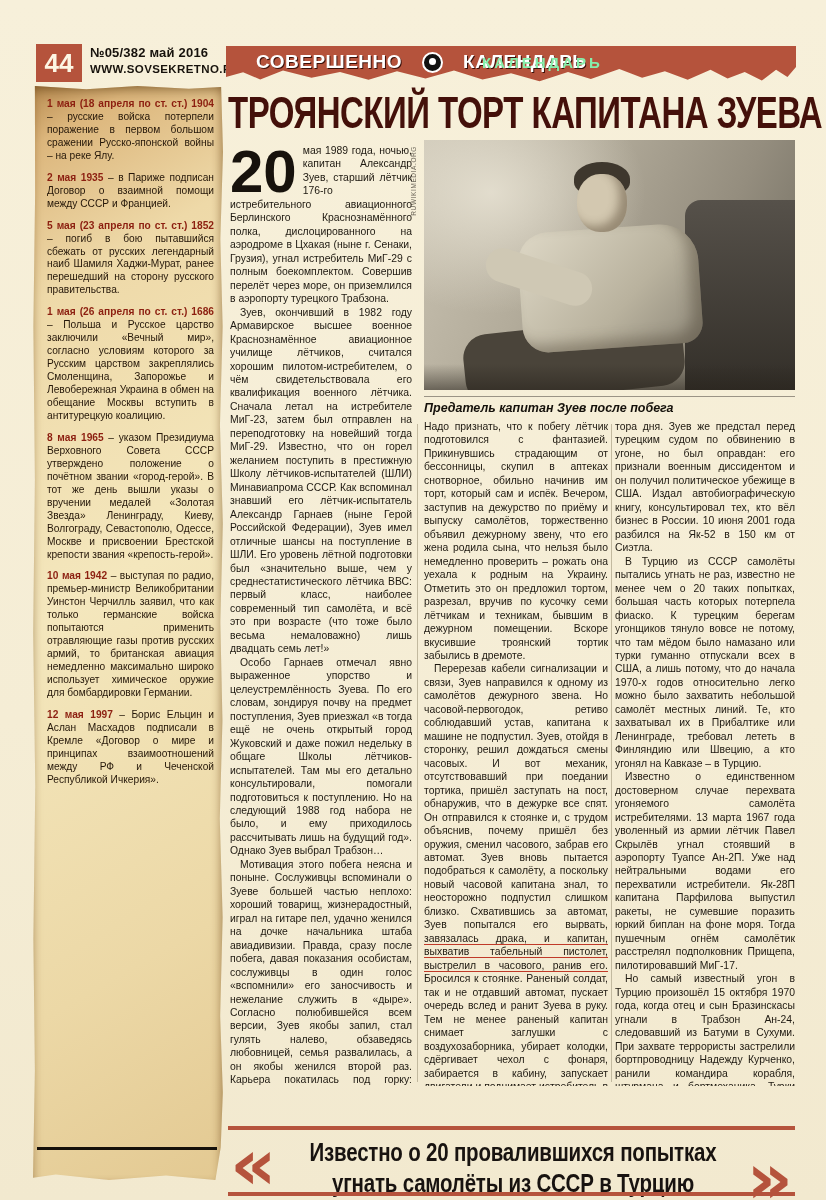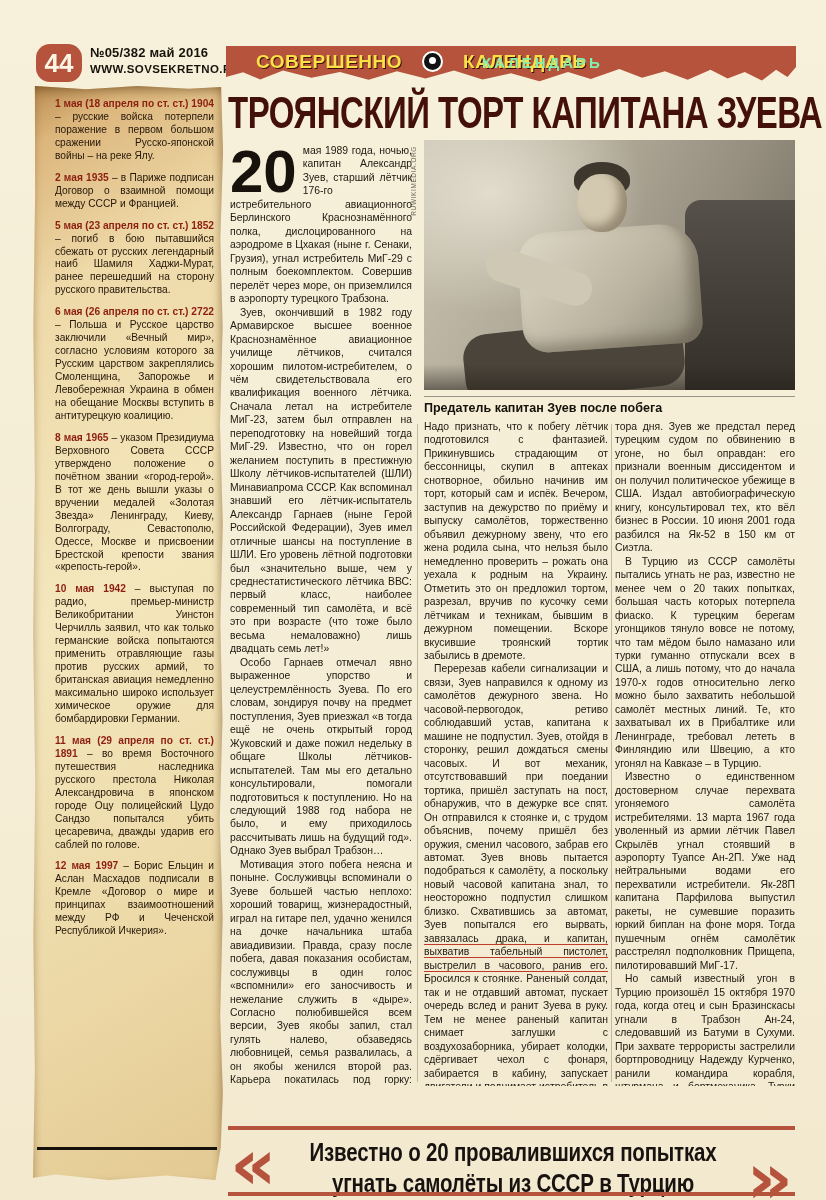--- a/index.html
+++ b/index.html
@@ -1,43 +1,43 @@
 <!DOCTYPE html>
 <html lang="ru"><head>
 <meta charset="utf-8">
 <style>
   html,body{margin:0;padding:0;}
   body{width:826px;height:1200px;overflow:hidden;background:#efe6cd;font-family:"Liberation Sans",sans-serif;}
   #page{position:relative;width:826px;height:1200px;background:linear-gradient(180deg,#f7f0da 0%,#f5edd5 60%,#f2e9cf 100%);}
 
   
   .pagenum{position:absolute;left:36px;top:44px;width:46px;height:38px;background:#b5533c;color:#fdf6e4;
-    font-size:26px;font-weight:700;display:flex;align-items:center;justify-content:center;border-radius:14px;}
+    font-size:26px;font-weight:700;display:flex;align-items:center;justify-content:center;}
   .issue{position:absolute;left:90px;top:45px;color:#17120c;line-height:1.3;}
   .issue .l1{font-size:13px;font-weight:700;letter-spacing:.2px;}
   .issue .l2{font-size:11.5px;font-weight:700;letter-spacing:.4px;}
   .band{position:absolute;left:226px;top:46px;width:570px;height:36px;background:#b5533c;
     clip-path:polygon(0 0,100% 0,100% 58%,98.5% 86%,96.5% 66%,94% 96%,91% 72%,88% 90%,85% 66%,81% 94%,77% 70%,73% 88%,69% 64%,64% 92%,60% 72%,55% 98%,50% 76%,45% 93%,40% 68%,35% 90%,30% 70%,25% 94%,20% 72%,15% 88%,10% 68%,6% 93%,3% 73%,0 86%);}
-  .masthead{position:absolute;left:30px;top:5px;display:flex;align-items:flex-start;gap:20px;color:#fde047;
+  .masthead{position:absolute;left:30px;top:5px;display:flex;align-items:center;gap:20px;color:#ffffff;
     font-weight:700;font-size:19px;letter-spacing:.5px;text-shadow:1px 1px 0 #3a1009;white-space:nowrap;}
   .emblem{width:21px;height:21px;border-radius:50%;background:#111;border:2px solid #fff;box-sizing:border-box;position:relative;flex:0 0 auto;}
   .emblem::after{content:"";position:absolute;left:5px;top:4px;width:7px;height:7px;border-radius:50%;background:#fff;}
   .section{position:absolute;left:256px;top:8px;color:#86efac;font-weight:700;font-size:15px;letter-spacing:3px;white-space:nowrap;}
 
   
   .headline{position:absolute;left:228px;top:88px;width:568px;text-align:center;color:#44100a;
     font-size:33px;font-weight:700;letter-spacing:-.5px;white-space:nowrap;
     transform:scale(1.0,1.32);transform-origin:top center;}
 
   
   .sidebar{position:absolute;left:33px;top:86px;width:190px;height:1094px;box-sizing:border-box;padding:12px 9px 10px 10px;
     background:linear-gradient(150deg,#b98c52 0%,#dcb67c 5%,#eed9a8 18%,#f4e7bd 45%,#ecd8a6 78%,#e3c992 100%);
     clip-path:polygon(1% 0,28% .3%,55% 0,82% .25%,99% .1%,100% 6%,98.6% 14%,99.8% 22%,98.4% 31%,99.9% 40%,98.6% 49%,99.7% 58%,98.3% 67%,99.8% 76%,98.5% 85%,99.9% 92%,98.8% 97%,96% 100%,70% 99.6%,40% 100%,12% 99.5%,0 99.8%,1% 90%,.2% 78%,1.2% 64%,.1% 50%,1% 36%,.2% 22%,1.1% 10%);
     box-shadow:inset 0 10px 12px -6px rgba(90,55,15,.55), inset -8px 0 10px -5px rgba(120,80,30,.45), inset 6px 0 8px -5px rgba(120,80,30,.35);}
-  .cal-entry{font-size:10.2px;line-height:1.27;text-align:justify;color:#241608;margin:0 0 9px 12px;}
+  .cal-entry{font-size:10.2px;line-height:1.27;text-align:justify;color:#241608;margin:0 0 9px 4px;}
   .cal-entry b{color:#8c1f10;font-weight:700;}
   .sidebar-rule{position:absolute;left:37px;top:1147px;width:180px;height:3px;background:#15100a;}
 
   
   .col{position:absolute;font-size:10.4px;line-height:1.295;text-align:justify;color:#1d1810;overflow:hidden;}
   .col p{margin:0;}
   .col p.ind{text-indent:10px;}
   #col1{left:230px;top:144px;width:182px;height:942px;}
   #col2{left:424px;top:420px;width:184px;height:666px;}
   #col3{left:615px;top:420px;width:180px;height:666px;}
@@ -55,21 +55,21 @@
   .ph-head{position:absolute;left:153px;top:34px;width:50px;height:58px;border-radius:46%;background:#d3c8b0;box-shadow:inset -8px -6px 10px rgba(80,65,45,.45);}
   .ph-torso{position:absolute;left:96px;top:88px;width:180px;height:120px;border-radius:30px 38px 20px 26px;
     background:linear-gradient(135deg,#ded8c6,#b9b29e 60%,#8f897a);transform:rotate(-4deg);box-shadow:inset -10px -8px 14px rgba(70,60,45,.4);}
   .ph-arm{position:absolute;left:60px;top:120px;width:110px;height:34px;border-radius:18px;background:#cfc8b4;transform:rotate(18deg);}
   .ph-legs{position:absolute;left:40px;top:185px;width:220px;height:70px;border-radius:24px;background:#4a443a;transform:rotate(-6deg);}
   .ph-chair{position:absolute;right:-20px;top:60px;width:130px;height:210px;border-radius:16px;background:linear-gradient(180deg,#56514a,#2f2b25);}
   .ph-floor{position:absolute;left:0;bottom:0;width:100%;height:26px;background:linear-gradient(180deg,rgba(40,35,28,0),rgba(40,35,28,.55));}
   .credit{position:absolute;left:410px;top:146px;font-size:6.5px;color:#6d675a;letter-spacing:.6px;
     writing-mode:vertical-rl;transform:rotate(180deg);}
   .caption{position:absolute;left:424px;top:396px;width:371px;font-size:12.5px;font-weight:700;color:#14100a;
-    border-top:1px solid #9a9385;padding-top:4px;}
+    border-top:1px solid #9a9385;padding-top:4px;font-style:italic;}
 
   
   .banner{position:absolute;left:228px;top:1126px;width:567px;height:70px;}
   .banner .rule-top{position:absolute;left:0;top:0;width:100%;height:4px;background:#b5533c;}
   .banner .rule-bot{position:absolute;left:0;bottom:0;width:100%;height:4px;background:#b5533c;}
   .quote-open,.quote-close{position:absolute;color:#b5533c;font-size:72px;font-weight:700;line-height:1;font-family:"DejaVu Sans",sans-serif;}
   .quote-open{left:2px;top:2px;}
   .quote-close{right:2px;top:16px;}
   .pq-text{position:absolute;left:60px;top:11px;width:450px;text-align:center;color:#181310;
     font-size:20.5px;font-weight:800;line-height:1.18;letter-spacing:-.2px;transform:scaleY(1.28);transform-origin:top center;white-space:nowrap;}
@@ -92,24 +92,23 @@
     </div>
     <div class="section">КАЛЕНДАРЬ</div>
   </div>
 
   <div class="headline">ТРОЯНСКИЙ ТОРТ КАПИТАНА ЗУЕВА</div>
 
   <div class="sidebar">
     <p class="cal-entry"><b>1 мая (18 апреля по ст. ст.) 1904</b><span> – русские войска потерпели поражение в первом большом сражении Русско-японской войны – на реке Ялу.</span></p>
     <p class="cal-entry"><b>2 мая 1935</b><span> – в Париже подписан Договор о взаимной помощи между СССР и Францией.</span></p>
     <p class="cal-entry"><b>5 мая (23 апреля по ст. ст.) 1852</b><span> – погиб в бою пытавшийся сбежать от русских легендарный наиб Шамиля Хаджи-Мурат, ранее перешедший на сторону русского правительства.</span></p>
-    <p class="cal-entry"><b>6 мая (26 апреля по ст. ст.) 2722</b><span> – Польша и Русское царство заключили «Вечный мир», согласно условиям которого за Русским царством закреплялись Смоленщина, Запорожье и Левобережная Украина в обмен на обещание Москвы вступить в антитурецкую коалицию.</span></p>
+    <p class="cal-entry"><b>1 мая (26 апреля по ст. ст.) 1686</b><span> – Польша и Русское царство заключили «Вечный мир», согласно условиям которого за Русским царством закреплялись Смоленщина, Запорожье и Левобережная Украина в обмен на обещание Москвы вступить в антитурецкую коалицию.</span></p>
     <p class="cal-entry"><b>8 мая 1965</b><span> – указом Президиума Верховного Совета СССР утверждено положение о почётном звании «город-герой». В тот же день вышли указы о вручении медалей «Золотая Звезда» Ленинграду, Киеву, Волгограду, Севастополю, Одессе, Москве и присвоении Брестской крепости звания «крепость-герой».</span></p>
     <p class="cal-entry"><b>10 мая 1942</b><span> – выступая по радио, премьер-министр Великобритании Уинстон Черчилль заявил, что как только германские войска попытаются применить отравляющие газы против русских армий, то британская авиация немедленно максимально широко использует химическое оружие для бомбардировки Германии.</span></p>
-    <p class="cal-entry"><b>11 мая (29 апреля по ст. ст.) 1891</b><span> – во время Восточного путешествия наследника русского престола Николая Александровича в японском городе Оцу полицейский Цудо Сандзо попытался убить цесаревича, дважды ударив его саблей по голове.</span></p>
     <p class="cal-entry"><b>12 мая 1997</b><span> – Борис Ельцин и Аслан Масхадов подписали в Кремле «Договор о мире и принципах взаимоотношений между РФ и Чеченской Республикой Ичкерия».</span></p>
 
   </div>
   <div class="sidebar-rule"></div>
 
   <div class="photo">
     <div class="ph-light"></div>
     <div class="ph-chair"></div>
     <div class="ph-legs"></div>
     <div class="ph-torso"></div>

